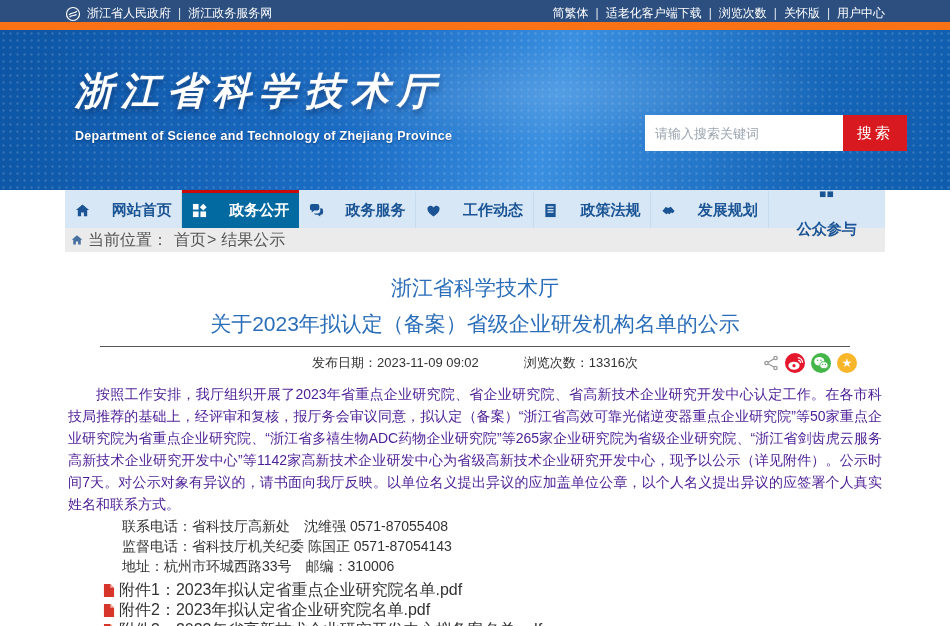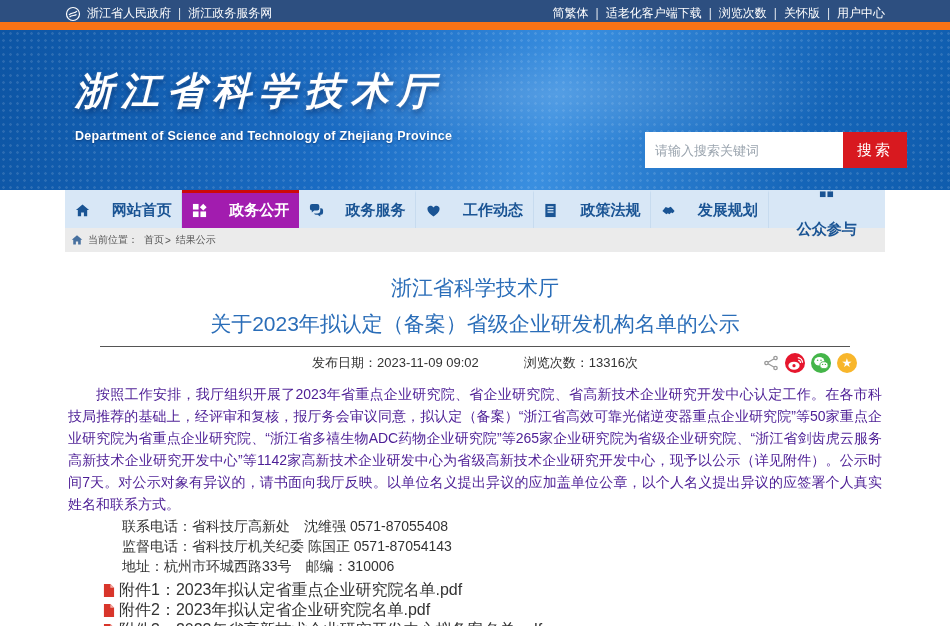--- a/index.html
+++ b/index.html
@@ -23,39 +23,39 @@
     background-image:
       radial-gradient(ellipse at 58% 40%, rgba(255,255,255,.38), transparent 38%),
       radial-gradient(rgba(255,255,255,.35) 1px, transparent 1.6px);
     background-size: 100% 100%, 7px 7px; opacity: .35; }
   .site-logo { position: absolute; left: 75px; top: 36px; color: #fff; }
   .site-name { font-family: "DejaVu Serif", serif; font-style: italic; font-weight: bold;
     font-size: 38px; letter-spacing: 8px; white-space: nowrap;
     text-shadow: 0 3px 6px rgba(0,30,80,.6), 0 0 2px rgba(255,255,255,.35); }
   .site-name-en { margin-top: 12px; font-size: 12.5px; font-weight: bold; letter-spacing: .3px;
     text-shadow: 0 1px 2px rgba(0,30,80,.5); white-space: nowrap; }
-  .search-box { position: absolute; left: 645px; top: 102px; display: flex; }
+  .search-box { position: absolute; left: 645px; top: 85px; display: flex; }
   .search-input { width: 198px; height: 36px; border: 0; padding: 0 10px; font-size: 13px; color: #333; outline: none; }
   .search-input::placeholder { color: #9aa4ae; }
   .search-btn { width: 64px; height: 36px; border: 0; background: #d8191f; color: #fff; font-size: 15px;
     letter-spacing: 3px; cursor: pointer; font-family: inherit; }
 
   
   .nav { height: 38px; display: flex; background: #d8e7f6; }
   .nav-item { flex: 1; display: flex; align-items: center; justify-content: center; gap: 22px;
     color: #1a5494; font-size: 15px; font-weight: bold; cursor: pointer;
     border-top: 3px solid transparent; border-right: 1px solid #c7dbef; }
   .nav-item:last-child { border-right: 0; flex-direction: column; }
-  .nav-item.active { background: #a21caf; color: #fff; border-top-color: #cc0909; border-right: 0; }
+  .nav-item.active { background: #0369a1; color: #fff; border-top-color: #cc0909; border-right: 0; }
   .nav-icon { width: 15px; height: 15px; flex: 0 0 auto; }
   .nav-icon svg { display: block; width: 100%; height: 100%; fill: currentColor; }
 
   
   .breadcrumb { height: 24px; background: #ebebeb; display: flex; align-items: center;
-    font-size: 10px; color: #555; padding-left: 6px; }
+    font-size: 16px; color: #555; padding-left: 6px; }
   .bc-home-icon { width: 12px; height: 12px; margin-right: 5px; fill: #47709f; }
   .bc-prefix { margin-right: 6px; }
   .bc-link { cursor: pointer; }
   .bc-sep { margin: 0 5px 0 1px; }
 
   
   .content { padding-top: 24px; }
   .article-title { text-align: center; color: #2a6db8; font-size: 21px; font-weight: normal; line-height: 24px; }
   .article-title + .article-title { margin-top: 12px; }
   .title-divider { margin: 10px 35px 0; border-bottom: 1px solid #555; }

